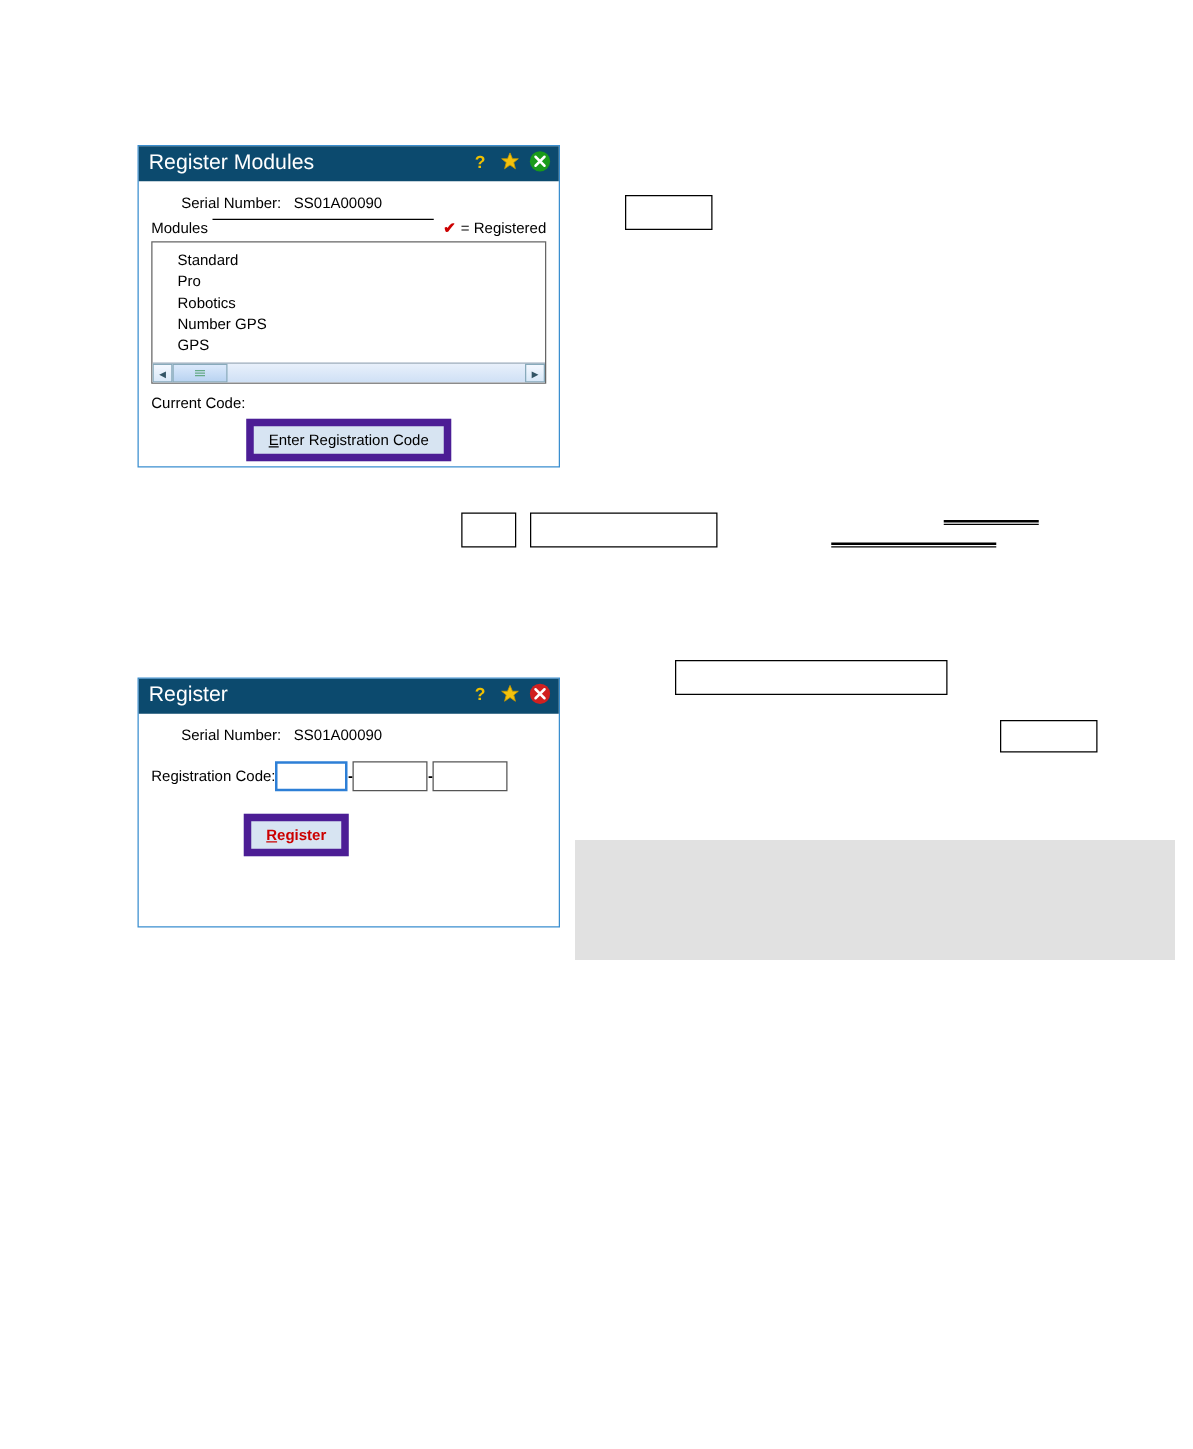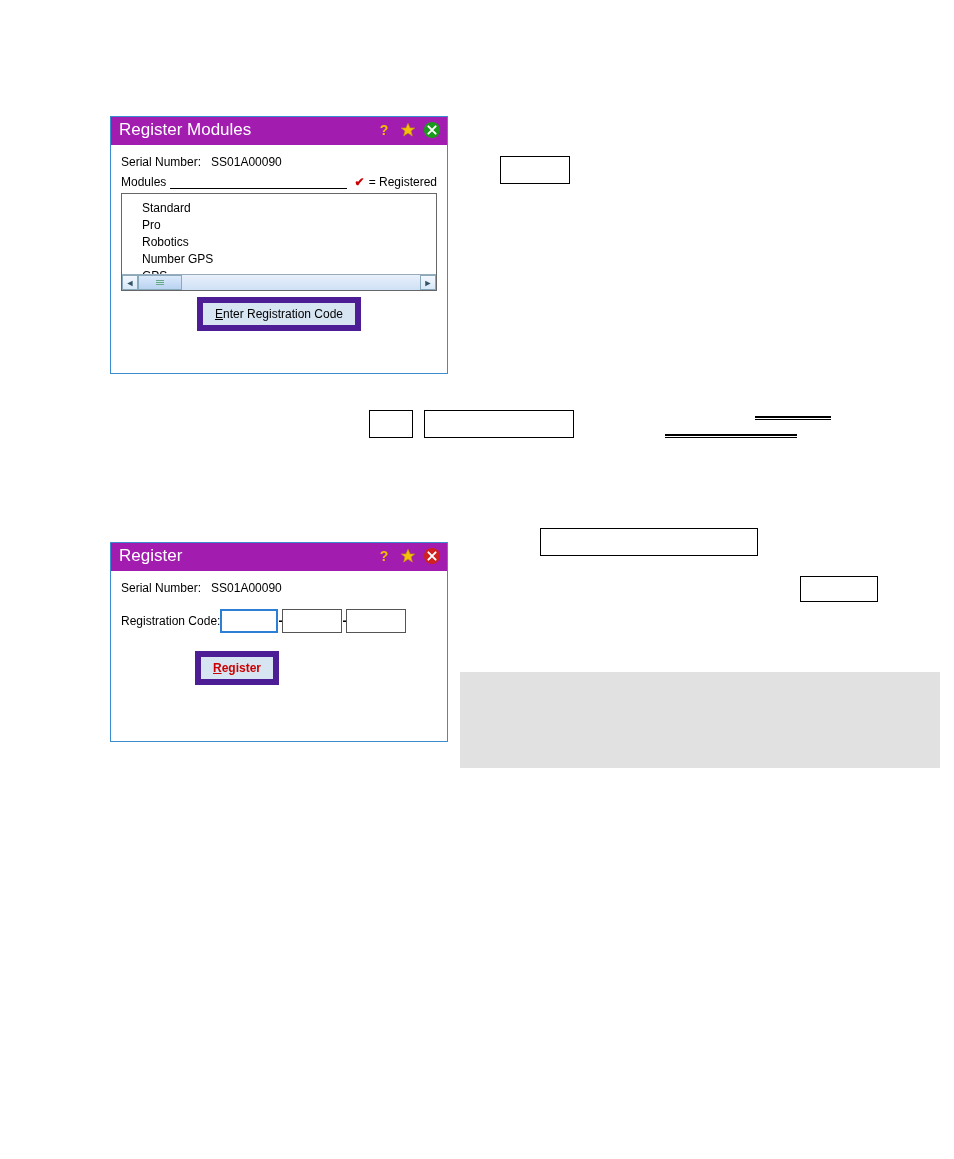--- a/index.html
+++ b/index.html
@@ -13,51 +13,51 @@
     height: 1159px;
     position: relative;
   }
   .dialog {
     position: absolute;
     border: 1px solid #3a8ecf;
     background: #fff;
     width: 338px;
   }
   .titlebar {
-    background: #a21caf;
+    background: #0c4a6e;
     color: #fff;
     font-size: 17px;
     font-weight: normal;
     padding: 3px 6px 5px 8px;
     display: flex;
-    align-items: center;
+    align-items: flex-start;
     justify-content: space-between;
   }
   .titlebar-text { flex: 1; }
   .titlebar-icons { display: flex; gap: 6px; align-items: center; }
   .icon-btn {
     width: 18px; height: 18px; display: inline-flex; align-items: center; justify-content: center;
     font-size: 14px; font-weight: bold; cursor: pointer;
   }
   .icon-help { color: #f0c000; }
   .icon-star { color: #f0c000; }
   svg.close-x { width:18px; height:18px; }
   .body { padding: 6px 10px 10px 10px; }
   .row { display:flex; align-items:center; margin: 4px 0; }
-  .label { margin-right: 10px; }
+  .label { margin-right: 10px; margin-left: 24px; }
   .bold { font-weight: normal; }
   .modules-line {
-    display:flex; align-items:flex-end; margin: 6px 0 4px 0;
+    display:flex; align-items:flex-start; margin: 6px 0 4px 0;
     font-size:12px;
   }
   .hr-line { flex:1; height:1px; background:#000; margin: 0 4px; }
   .check-mark { color:#c00; font-weight:bold; margin: 0 4px; }
   .modules-box {
     border:1px solid #666; margin-top:4px; padding:6px 8px 0 20px;
-    height: 98px; position:relative; overflow:hidden;
+    height: 114px; position:relative; overflow:hidden;
     display:flex; flex-direction:row; gap: 30px;
   }
   .modules-col { display:flex; flex-direction:column; line-height:17px; }
   .scrollbar {
     position:absolute; left:0; right:0; bottom:0; height:16px;
     background:linear-gradient(#e8f0fb,#cfe0f5); border-top:1px solid #9ab;
     display:flex; align-items:stretch;
   }
   .sb-btn { width:16px; border:1px solid #8ab; background:linear-gradient(#f4f8ff,#d8e8f8); display:flex;align-items:center;justify-content:center; font-size:9px;color:#356;}
   .sb-track { flex:1; position:relative; }
@@ -133,20 +133,23 @@
             <div class="sb-grip">
                 <div></div>
                 <div></div>
                 <div></div>
               </div>
           </div>
         </div>
         <div class="sb-btn">►</div>
       </div>
     </div>
+    <div class="row current-row">
+      <span>Current Code:</span>
+    </div>
     <div class="btn-row">
       <button class="btn"><span class="mnemonic">E</span><span>nter Registration Code</span></button>
     </div>
   </div>
 </div>
 
 <div class="dialog" id="dialog2">
   <div class="titlebar">
     <span class="titlebar-text">Register</span>
     <span class="titlebar-icons">

